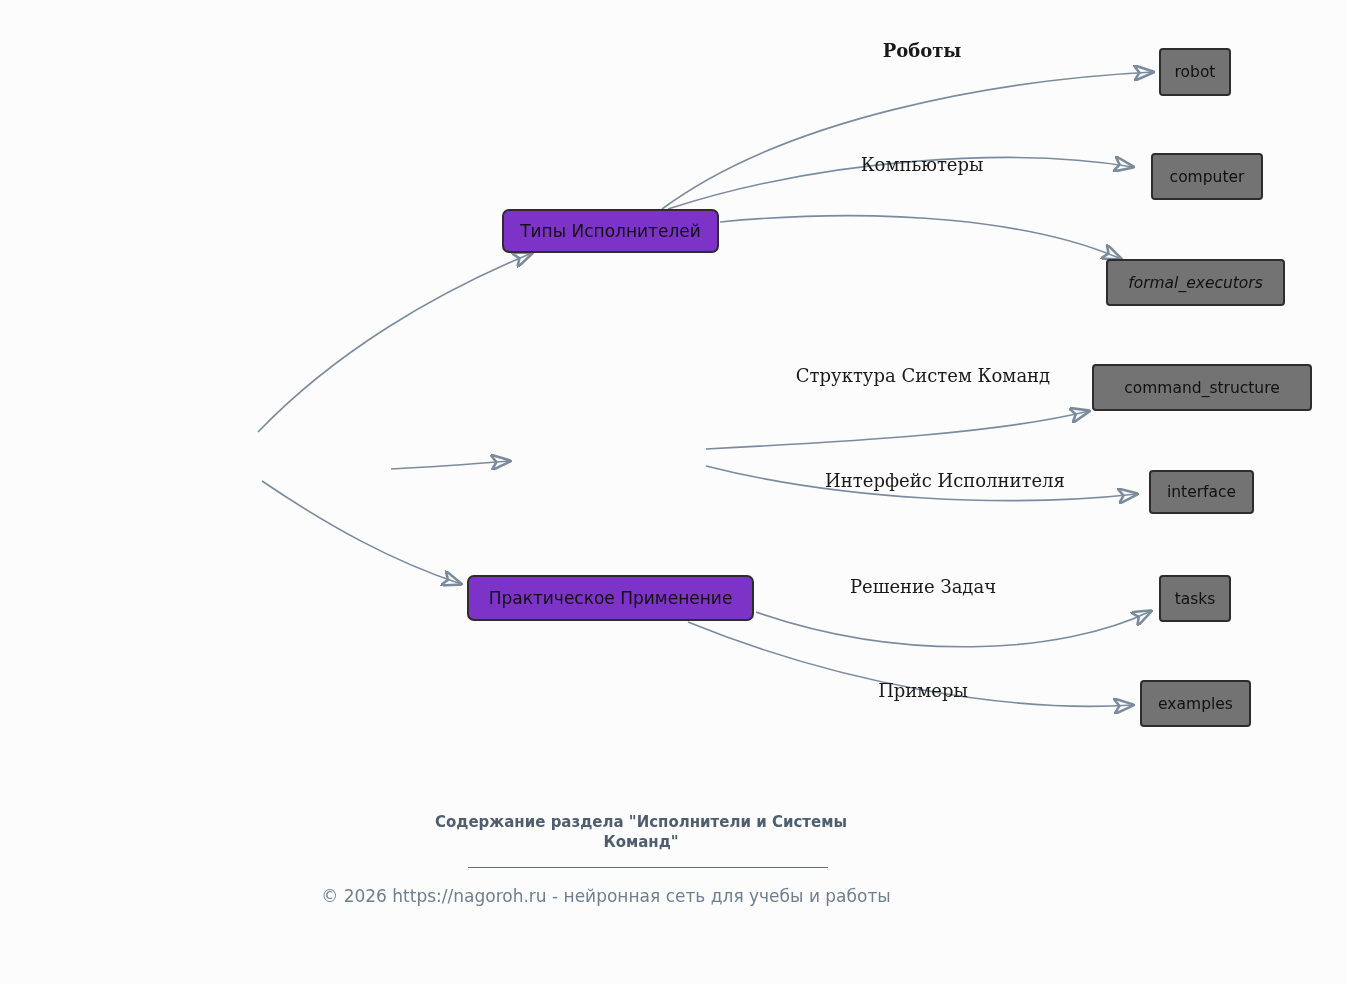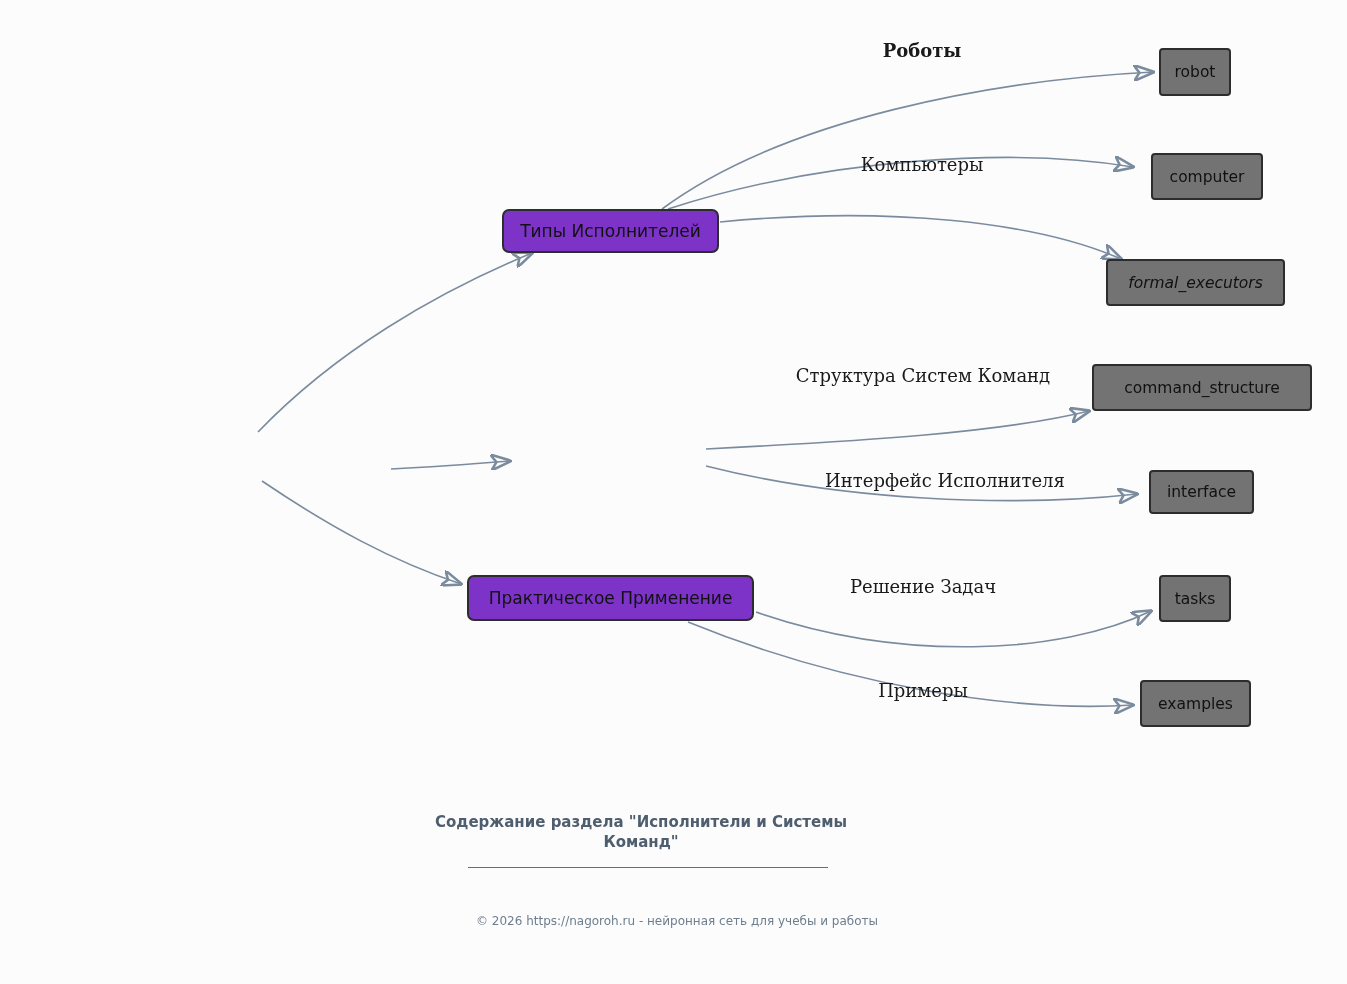--- a/index.html
+++ b/index.html
@@ -58,26 +58,25 @@
     line-height:1.35;
   }
   .footer-divider{
     position:absolute;
     left:468px;top:859px;
     width:360px;height:8px;
     border-bottom:1px solid #5f6f7f;
   }
   .footer-copyright{
     position:absolute;
-    left:677px;top:886px;
+    left:606px;top:886px;
     transform:translateX(-50%);
-    font-size:12px;
+    font-size:17px;
     color:#6e7e8e;
     white-space:nowrap;
-    margin-top:28px;
   }
 </style>
 </head>
 <body>
 
 <div class="canvas">
 
   <svg class="edges" viewBox="0 0 1347 984" xmlns="http://www.w3.org/2000/svg">
     <defs>
       <marker id="arrow" viewBox="0 0 13 10" refX="12" refY="5" markerWidth="13" markerHeight="10" orient="auto-start-reverse">

